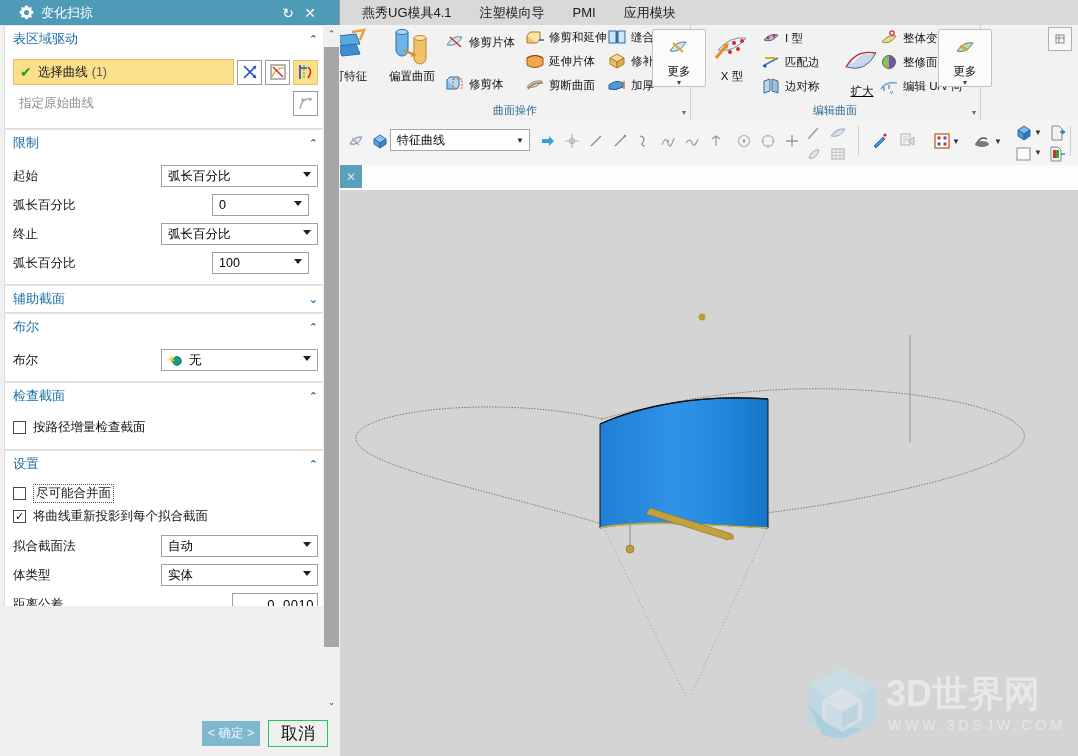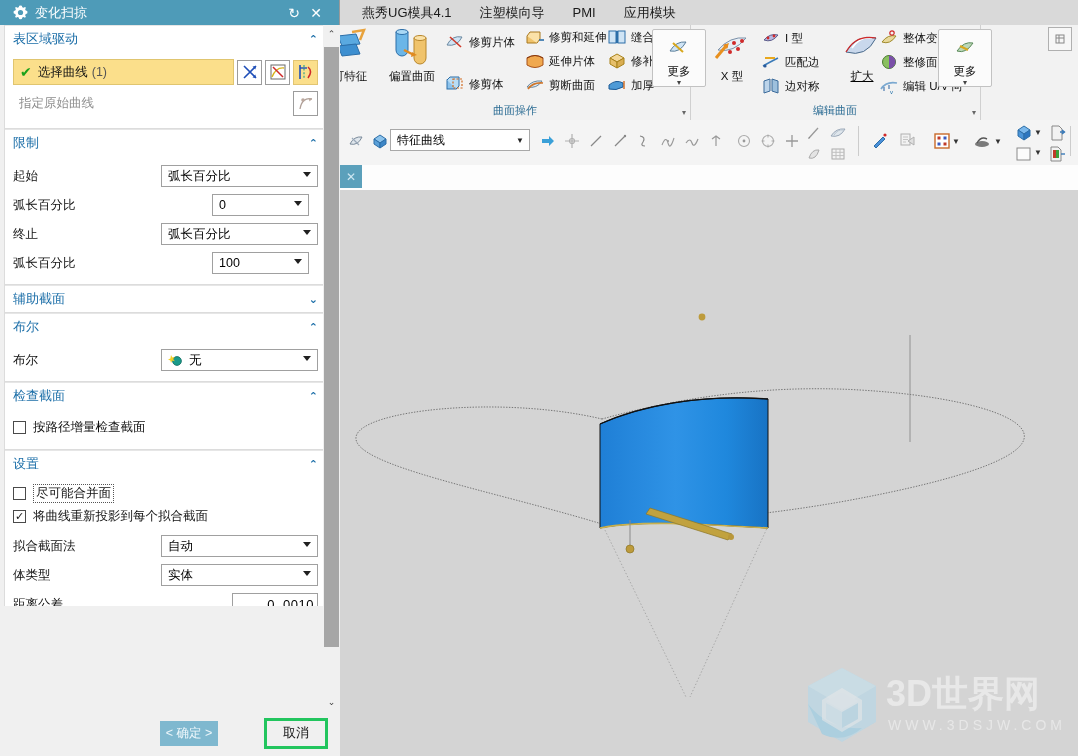--- a/index.html
+++ b/index.html
@@ -56,21 +56,21 @@
   .cue-x{position:absolute;left:0;top:0;width:22px;height:23px;background:#5ba0bb;
     color:#cfe8f2;font-size:12px;display:flex;align-items:center;justify-content:center;cursor:default;}
 
   
   .viewport{position:absolute;left:340px;top:190px;width:738px;height:566px;background:#d4d4d4;overflow:hidden;}
   .watermark{position:absolute;right:4px;bottom:6px;width:280px;height:90px;opacity:.55;}
 
   
   .dialog{position:absolute;left:0;top:0;width:340px;height:756px;background:#f0f0f0;
     border-right:1px solid #9a9a9a;box-sizing:border-box;}
-  .dlg-title{height:25px;background:#4e9bb8;display:flex;align-items:center;padding:0 12px;}
+  .dlg-title{height:25px;background:#4e9bb8;display:flex;align-items:center;padding:0 18px;}
   .dlg-title .gear{width:17px;height:17px;margin-right:6px;}
   .dlg-title .ttl{flex:1;color:#fff;font-size:13px;}
   .dlg-title .tb-btn{width:22px;height:22px;display:flex;align-items:center;justify-content:center;
     color:#fff;font-size:14px;cursor:default;}
 
   .dlg-body{position:absolute;left:4px;top:25px;width:323px;height:581px;overflow:hidden;background:#a16207;}
   .scrollcol{position:absolute;left:323px;top:25px;width:17px;height:685px;background:#f0f0f0;}
   .sc-arrow{width:17px;height:17px;display:flex;align-items:center;justify-content:center;
     font-size:9px;color:#404040;background:#f0f0f0;cursor:default;}
   .sc-track{position:absolute;left:0;top:17px;width:17px;height:651px;background:#f0f0f0;}
@@ -112,23 +112,23 @@
   .cbrow .cl{font-size:12.5px;color:#111;}
   .cbrow .cl.focus{border:1px dotted #555;padding:0 2px;}
 
   .boolicon{width:16px;height:14px;margin-right:5px;}
 
   .dlg-foot{position:absolute;left:0;bottom:0;width:340px;height:46px;background:#f0f0f0;
     display:flex;align-items:center;justify-content:flex-end;padding-right:12px;box-sizing:border-box;}
   .btn-ok{width:58px;height:25px;background:#7fb8cf;color:#eef7fb;border:none;font-size:12.5px;
     margin-right:8px;display:flex;align-items:center;justify-content:center;cursor:default;
     font-family:"Liberation Sans",sans-serif;}
-  .btn-cancel{width:58px;height:25px;background:#f0f0f0;border:3px solid #22c55e;color:#111;
-    font-size:13px;display:flex;align-items:center;justify-content:center;cursor:default;
-    font-family:"Liberation Sans",sans-serif;margin-left:38px;}
+  .btn-cancel{width:58px;height:25px;background:#f0f0f0;border:1px solid #22c55e;color:#111;
+    font-size:17px;display:flex;align-items:center;justify-content:center;cursor:default;
+    font-family:"Liberation Sans",sans-serif;}
 </style>
 </head>
 <body>
 
 <div id="app-root">
 
   <div class="menubar">
     <div class="menubar-inner">
       <div class="menu-item">燕秀UG模具4.1</div>
       <div class="menu-item">注塑模向导</div>
@@ -308,21 +308,21 @@
       <div class="sm-btn" style="left:70px;top:50px;">
         <div class="ic">
           <svg width="20" height="18" viewBox="0 0 20 18">
             <path d="M3 4 L9 2 L9 14 L3 16 Z" fill="#bcd4ea" stroke="#3a6a9a" stroke-width="1"></path>
             <path d="M11 2 L17 4 L17 16 L11 14 Z" fill="#9ec0dd" stroke="#3a6a9a" stroke-width="1"></path>
           </svg>
         </div>
         <div class="lb">边对称</div>
       </div>
 
-      <div class="big-btn" style="left:140px;top:2px;text-decoration:underline;">
+      <div class="big-btn" style="left:140px;top:17px;text-decoration:underline;">
         <div class="ic">
           <svg width="44" height="40" viewBox="0 0 44 40">
             <path d="M6 24 q10 -18 30 -14 q-10 20 -30 14 Z" fill="#c9d8ec" stroke="#4a6a8a" stroke-width="1"></path>
             <path d="M12 20 q8 -12 20 -10" fill="none" stroke="#fff" stroke-width="1.6"></path>
             <path d="M6 24 q10 -18 30 -14" fill="none" stroke="#d02a2a" stroke-width="1.2"></path>
           </svg>
         </div>
         <div class="lb">扩大</div>
       </div>
 

